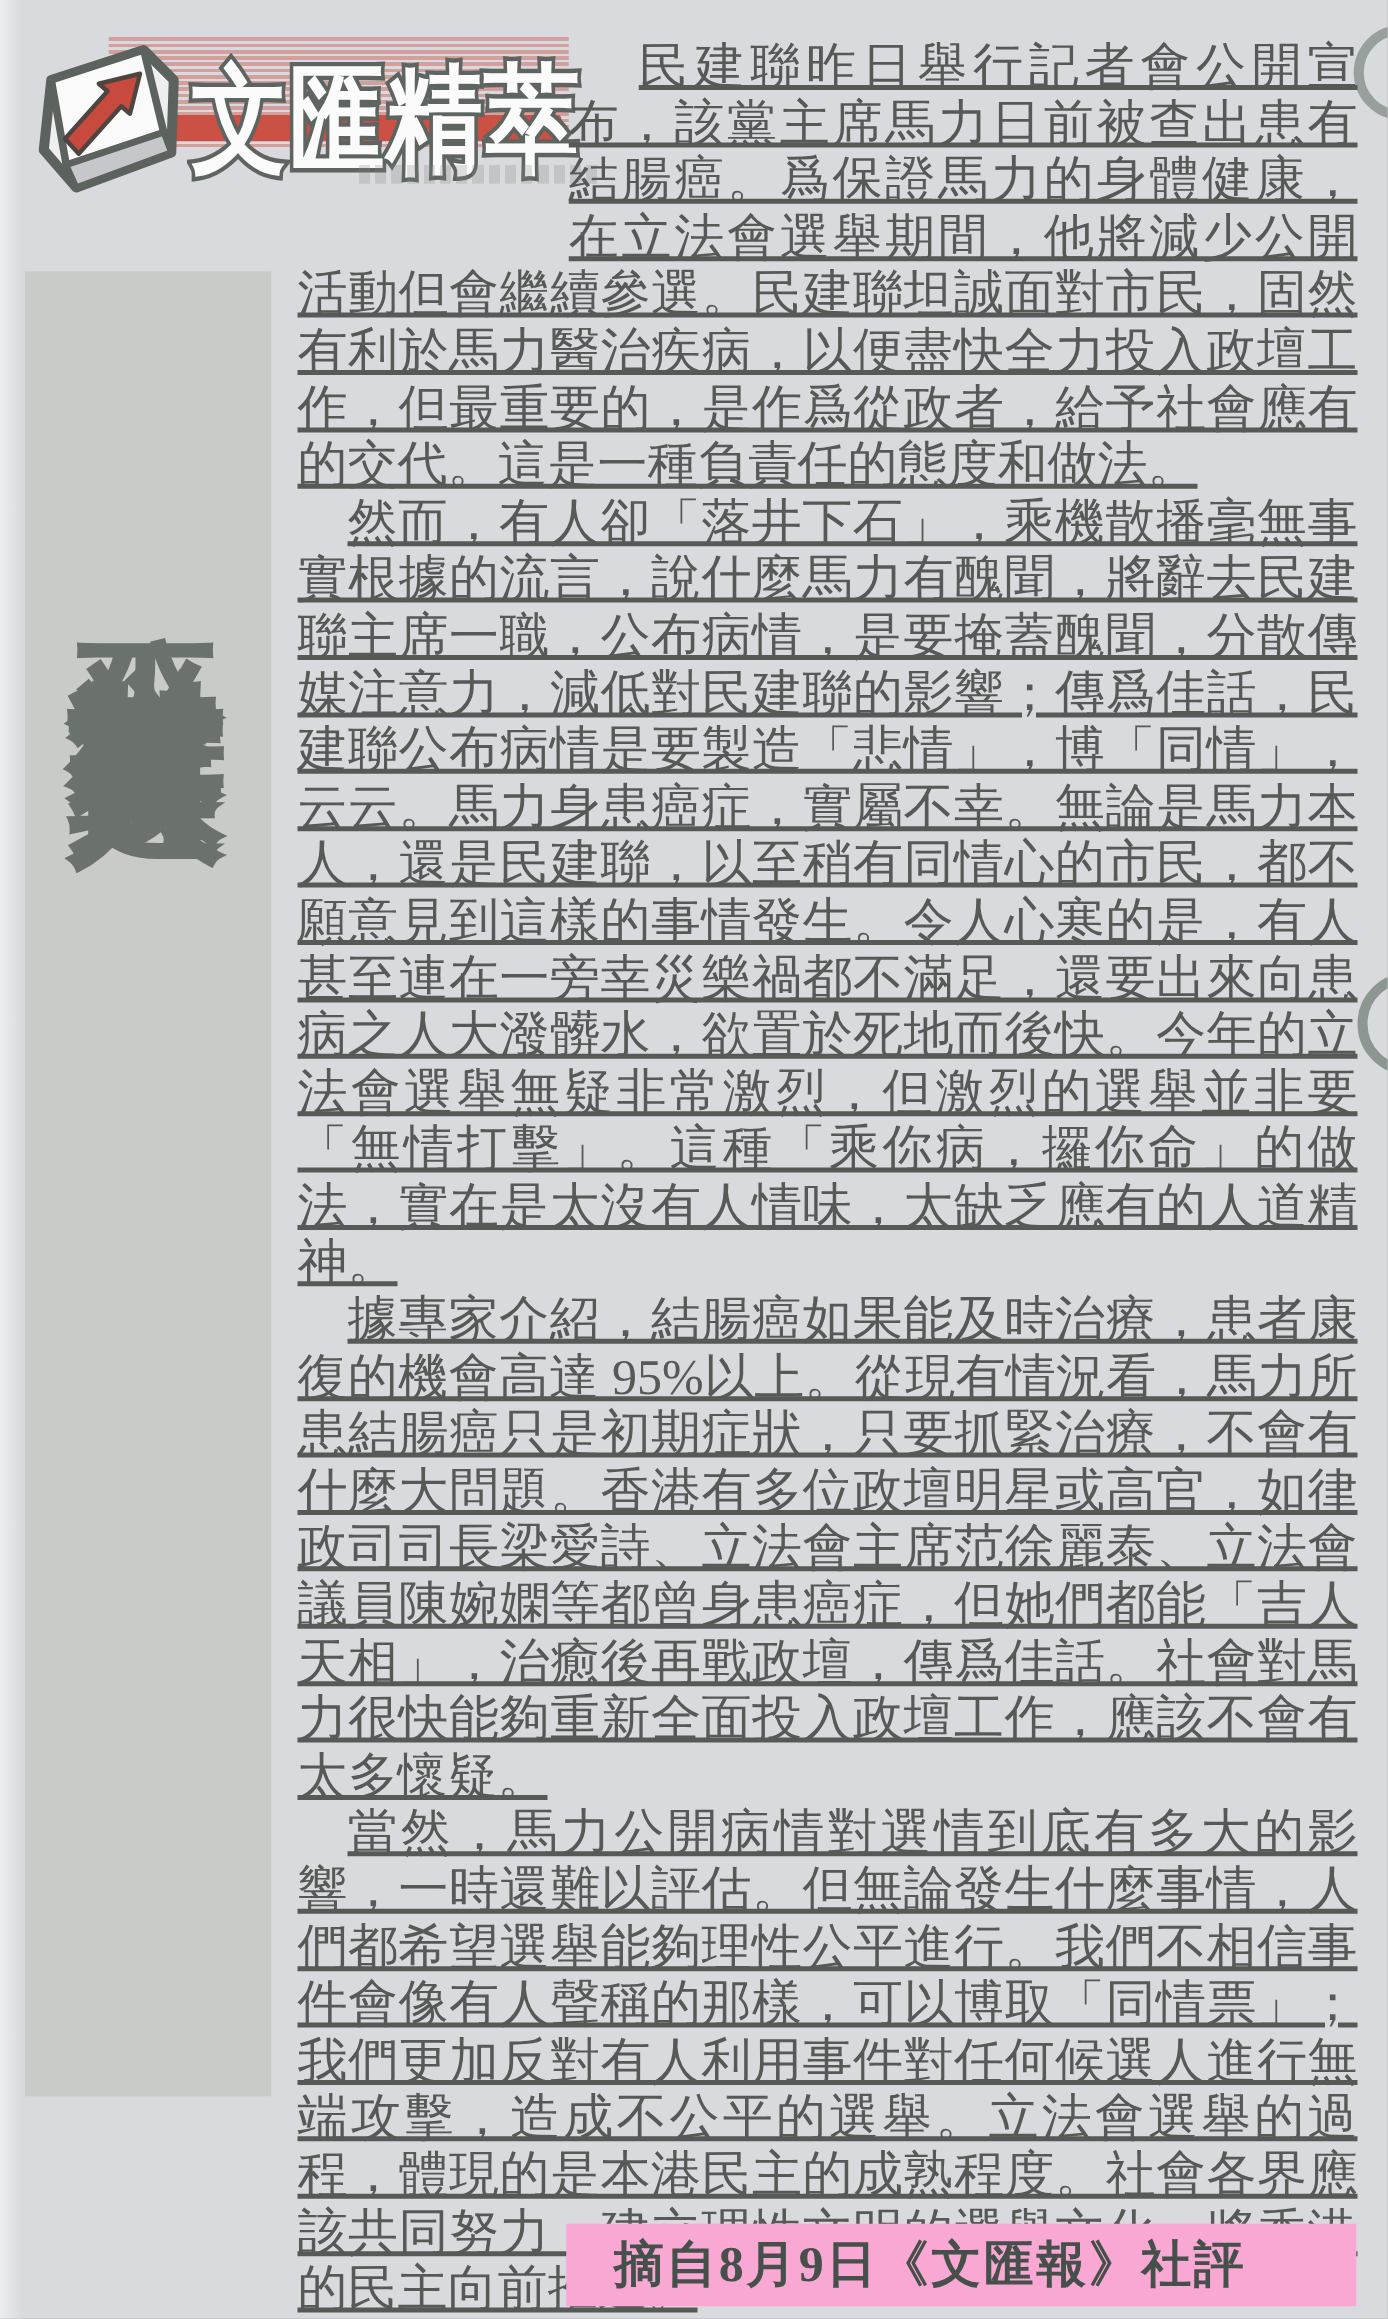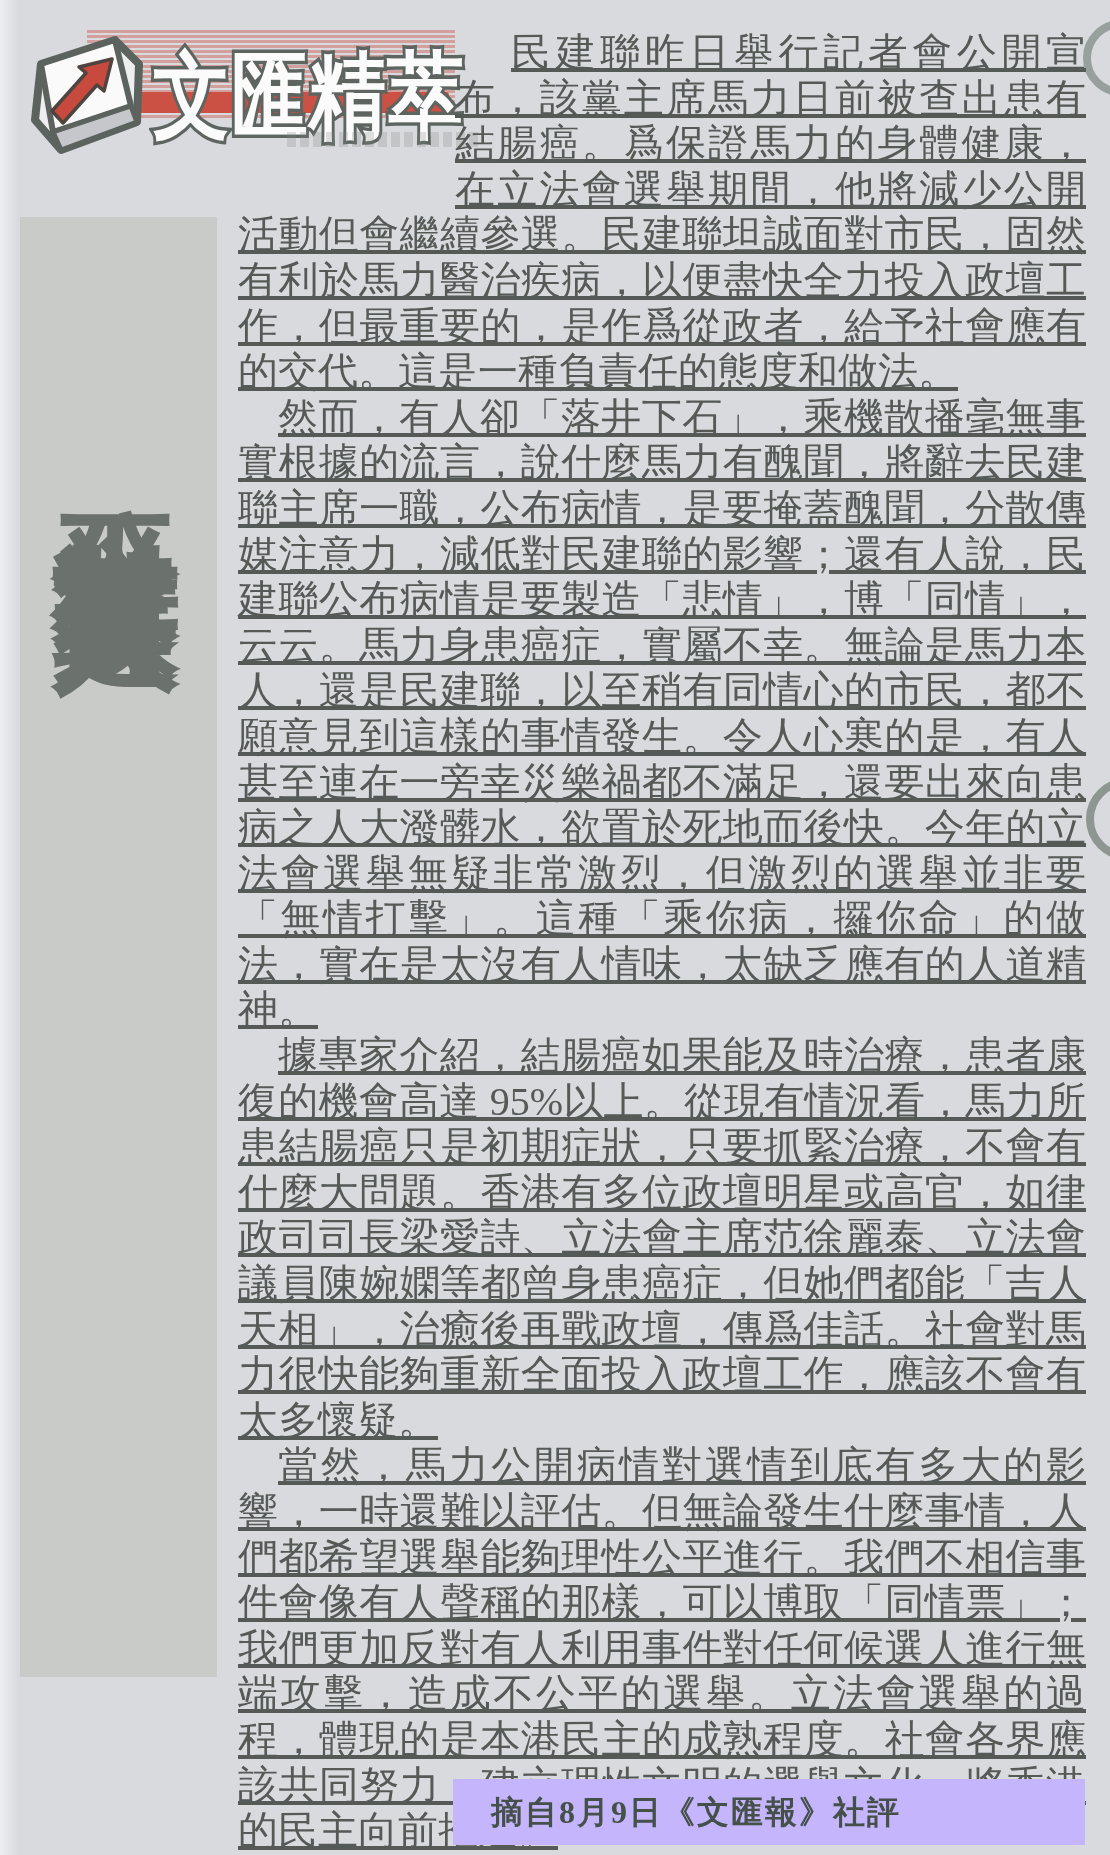--- a/index.html
+++ b/index.html
@@ -66,23 +66,23 @@
     text-align:justify;
     text-decoration:underline;
   }
   .logo-wrap-spacer { float:left; width:217px; height:180px; }
   .para { margin:0; text-indent:40px; }
   .para1 { text-indent:56px; }
 
   
   .attribution {
     position:absolute; left:453px; top:1779px; width:632px; height:66px;
-    background:#c4b5fd; color:#46504b;
+    background:#f9a8d4; color:#46504b;
     font-family:"Liberation Serif","DejaVu Serif",serif;
-    font-weight:700; font-size:32px; line-height:66px;
+    font-weight:700; font-size:40px; line-height:66px;
     letter-spacing:2px; padding-left:38px; box-sizing:border-box;
     white-space:nowrap;
   }
 </style>
 </head>
 <body>
 
 <div class="page">
 
   <div class="left-edge"></div>
@@ -103,20 +103,20 @@
   <div class="ring ring1"></div>
   <div class="ring ring2"></div>
 
   <div class="headline-col">
     <div class="headline-text">公平人道對待候選人</div>
   </div>
 
   <div class="article">
     <div class="logo-wrap-spacer"></div>
     <p class="para para1">民建聯昨日舉行記者會公開宣布，該黨主席馬力日前被查出患有結腸癌。爲保證馬力的身體健康，在立法會選舉期間，他將減少公開活動但會繼續參選。民建聯坦誠面對市民，固然有利於馬力醫治疾病，以便盡快全力投入政壇工作，但最重要的，是作爲從政者，給予社會應有的交代。這是一種負責任的態度和做法。</p>
-    <p class="para">然而，有人卻「落井下石」，乘機散播毫無事實根據的流言，說什麼馬力有醜聞，將辭去民建聯主席一職，公布病情，是要掩蓋醜聞，分散傳媒注意力，減低對民建聯的影響；還有人說，民建聯公布病情是要製造「悲情」，博「同情」，云云。馬力身患癌症，實屬不幸。無論是馬力本人，還是民建聯，以至稍有同情心的市民，都不願意見到這樣的事情發生。令人心寒的是，有人甚至連在一旁幸災樂禍都不滿足，還要出來向患病之人大潑髒水，欲置於死地而後快。今年的立法會選舉無疑非常激烈，但激烈的選舉並非要「無情打擊」。這種「乘你病，攞你命」的做法，實在是太沒有人情味，太缺乏應有的人道精神。</p>
+    <p class="para">然而，有人卻「落井下石」，乘機散播毫無事實根據的流言，說什麼馬力有醜聞，將辭去民建聯主席一職，公布病情，是要掩蓋醜聞，分散傳媒注意力，減低對民建聯的影響；傳爲佳話，民建聯公布病情是要製造「悲情」，博「同情」，云云。馬力身患癌症，實屬不幸。無論是馬力本人，還是民建聯，以至稍有同情心的市民，都不願意見到這樣的事情發生。令人心寒的是，有人甚至連在一旁幸災樂禍都不滿足，還要出來向患病之人大潑髒水，欲置於死地而後快。今年的立法會選舉無疑非常激烈，但激烈的選舉並非要「無情打擊」。這種「乘你病，攞你命」的做法，實在是太沒有人情味，太缺乏應有的人道精神。</p>
     <p class="para">據專家介紹，結腸癌如果能及時治療，患者康復的機會高達 95%以上。從現有情況看，馬力所患結腸癌只是初期症狀，只要抓緊治療，不會有什麼大問題。香港有多位政壇明星或高官，如律政司司長梁愛詩、立法會主席范徐麗泰、立法會議員陳婉嫻等都曾身患癌症，但她們都能「吉人天相」，治癒後再戰政壇，傳爲佳話。社會對馬力很快能夠重新全面投入政壇工作，應該不會有太多懷疑。</p>
     <p class="para">當然，馬力公開病情對選情到底有多大的影響，一時還難以評估。但無論發生什麼事情，人們都希望選舉能夠理性公平進行。我們不相信事件會像有人聲稱的那樣，可以博取「同情票」；我們更加反對有人利用事件對任何候選人進行無端攻擊，造成不公平的選舉。立法會選舉的過程，體現的是本港民主的成熟程度。社會各界應該共同努力，建立理性文明的選舉文化，將香港的民主向前推進。</p>
   </div>
 
   <div class="attribution">摘自8月9日《文匯報》社評</div>
 
 </div>
 
 </body></html>

